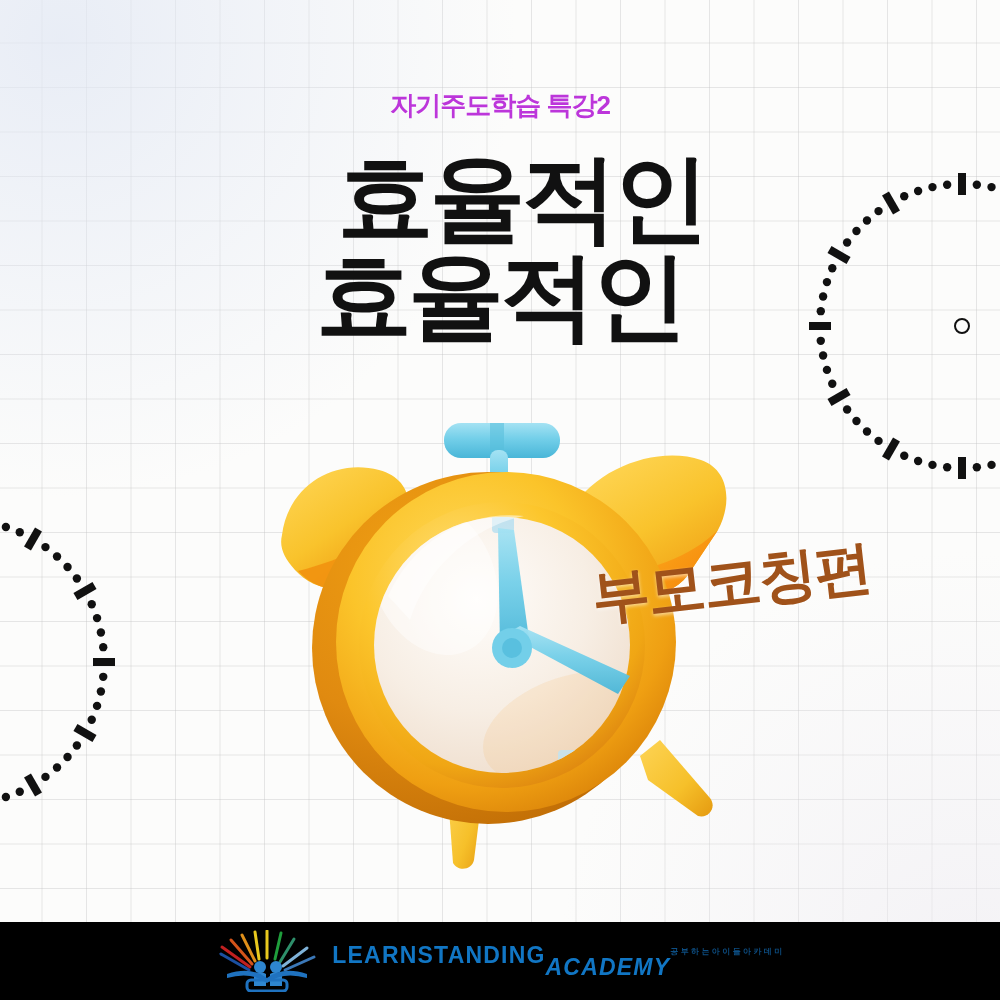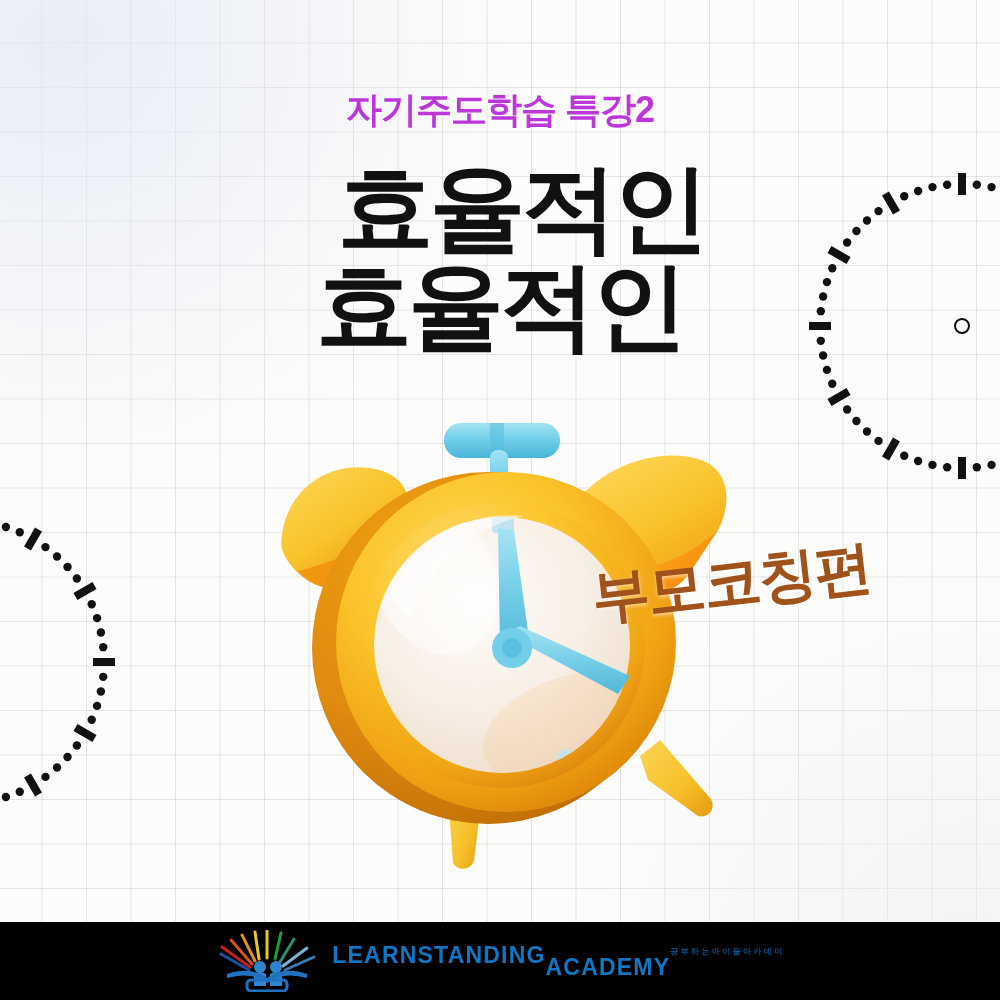--- a/index.html
+++ b/index.html
@@ -45,21 +45,21 @@
 
   
   .head-block {
     position:absolute;
     left:0; right:0;
     top:92px;
     text-align:center;
     z-index:6;
   }
   .subtitle {
-    font-size:36px;
+    font-size:26px;
     font-weight:bold;
     letter-spacing:-1px;
     color:#bc36da;
     line-height:1;
     text-shadow:0 1px 0 rgba(255,255,255,0.7);
   }
   .title-line {
     font-size:96px;
     font-weight:bold;
     letter-spacing:-4px;
@@ -111,21 +111,21 @@
   }
   .logo-mark { width:104px; height:62px; flex:0 0 auto; }
   .logo-mark svg { display:block; }
   .logo-text { display:flex; flex-direction:row; line-height:1; }
   .logo-line {
     font-size:23px;
     font-weight:bold;
     letter-spacing:1.2px;
     color:#1176c4;
   }
-  .logo-line.second { margin-top:12px; }
+  .logo-line.second { margin-top:12px;font-style:italic; }
   .logo-kr {
     margin-top:4px;
     font-size:8px;
     letter-spacing:2.4px;
     color:#0d4f85;
     font-weight:bold;
     text-align:right;
   }
 </style>
 </head>

